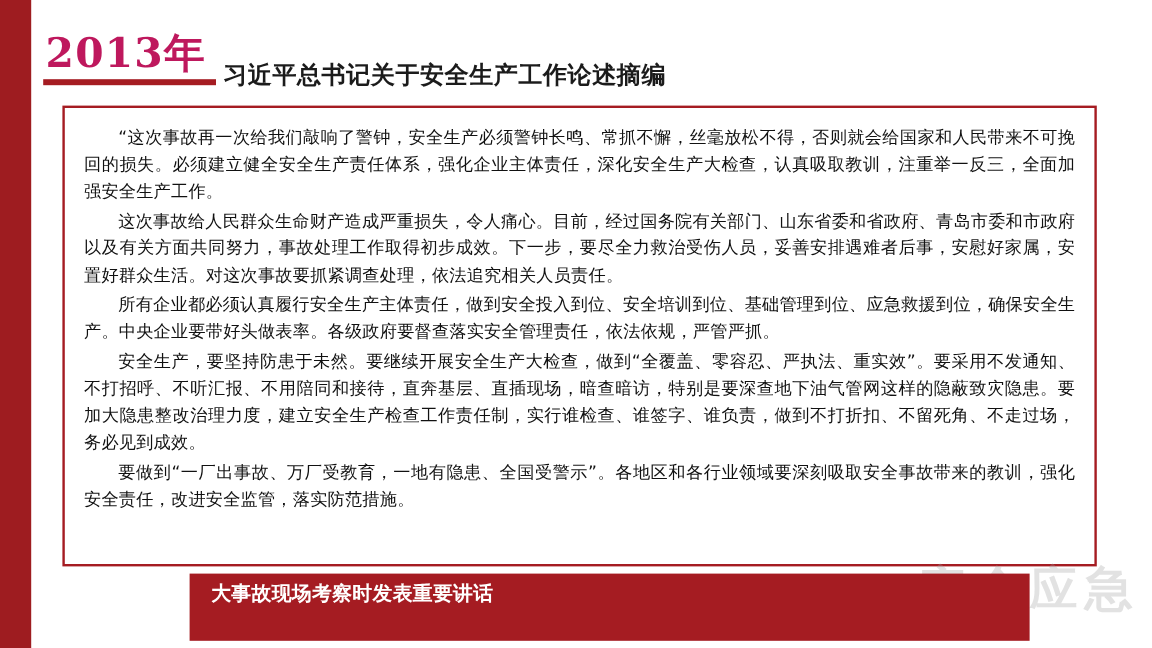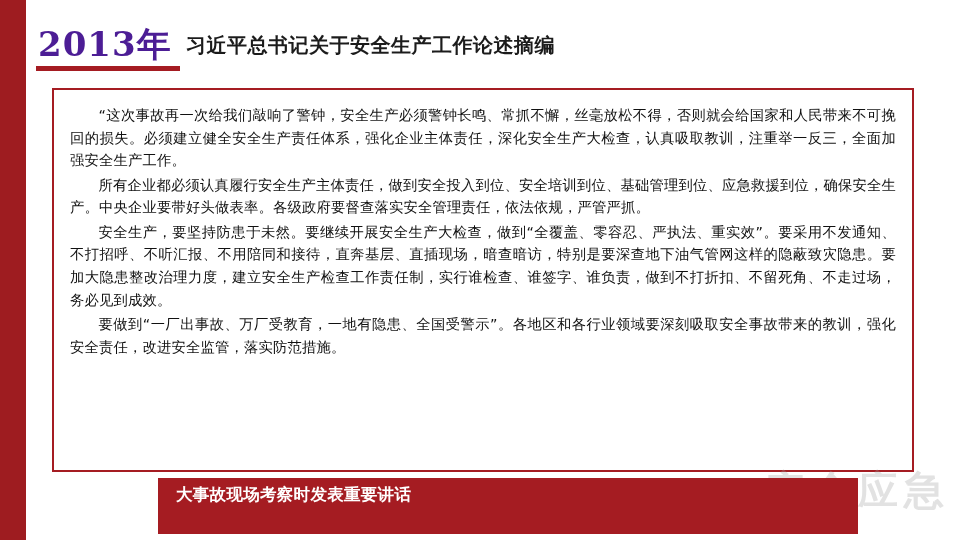--- a/index.html
+++ b/index.html
@@ -38,36 +38,36 @@
     width: 900px;
     height: 56px;
   }
   .year-title {
     position: absolute;
     left: 12px;
     top: 0px;
     font-family: "DejaVu Serif", "Liberation Serif", serif;
     font-size: 34px;
     font-weight: bold;
-    color: #4c1d95;
+    color: #be185d;
     letter-spacing: 1px;
     white-space: nowrap;
   }
   .header-rule {
     position: absolute;
     left: 10px;
     top: 44px;
     width: 144px;
     height: 5px;
     background: #a51c22;
   }
   .header-subtitle {
     position: absolute;
     left: 160px;
-    top: 10px;
+    top: 27px;
     font-family: "DejaVu Sans", "Liberation Sans", sans-serif;
     font-size: 20px;
     font-weight: bold;
     color: #1b1b1b;
     white-space: nowrap;
     letter-spacing: 0.5px;
   }
   
   .textbox {
     position: absolute;
@@ -138,20 +138,21 @@
   <div class="left-band"></div>
 
   <div class="header">
     <div class="year-title">2013年</div>
     <div class="header-rule"></div>
     <div class="header-subtitle">习近平总书记关于安全生产工作论述摘编</div>
   </div>
 
   <div class="textbox">
     <p class="para">“这次事故再一次给我们敲响了警钟，安全生产必须警钟长鸣、常抓不懈，丝毫放松不得，否则就会给国家和人民带来不可挽回的损失。必须建立健全安全生产责任体系，强化企业主体责任，深化安全生产大检查，认真吸取教训，注重举一反三，全面加强安全生产工作。</p>
+    <p class="para">这次事故给人民群众生命财产造成严重损失，令人痛心。目前，经过国务院有关部门、山东省委和省政府、青岛市委和市政府以及有关方面共同努力，事故处理工作取得初步成效。下一步，要尽全力救治受伤人员，妥善安排遇难者后事，安慰好家属，安置好群众生活。对这次事故要抓紧调查处理，依法追究相关人员责任。</p>
     <p class="para">所有企业都必须认真履行安全生产主体责任，做到安全投入到位、安全培训到位、基础管理到位、应急救援到位，确保安全生产。中央企业要带好头做表率。各级政府要督查落实安全管理责任，依法依规，严管严抓。</p>
     <p class="para">安全生产，要坚持防患于未然。要继续开展安全生产大检查，做到“全覆盖、零容忍、严执法、重实效”。要采用不发通知、不打招呼、不听汇报、不用陪同和接待，直奔基层、直插现场，暗查暗访，特别是要深查地下油气管网这样的隐蔽致灾隐患。要加大隐患整改治理力度，建立安全生产检查工作责任制，实行谁检查、谁签字、谁负责，做到不打折扣、不留死角、不走过场，务必见到成效。</p>
     <p class="para">要做到“一厂出事故、万厂受教育，一地有隐患、全国受警示”。各地区和各行业领域要深刻吸取安全事故带来的教训，强化安全责任，改进安全监管，落实防范措施。</p>
 
   </div>
 
   <div class="watermark">安全应急</div>
 
   <div class="banner"></div>
   <div class="banner-inner">

